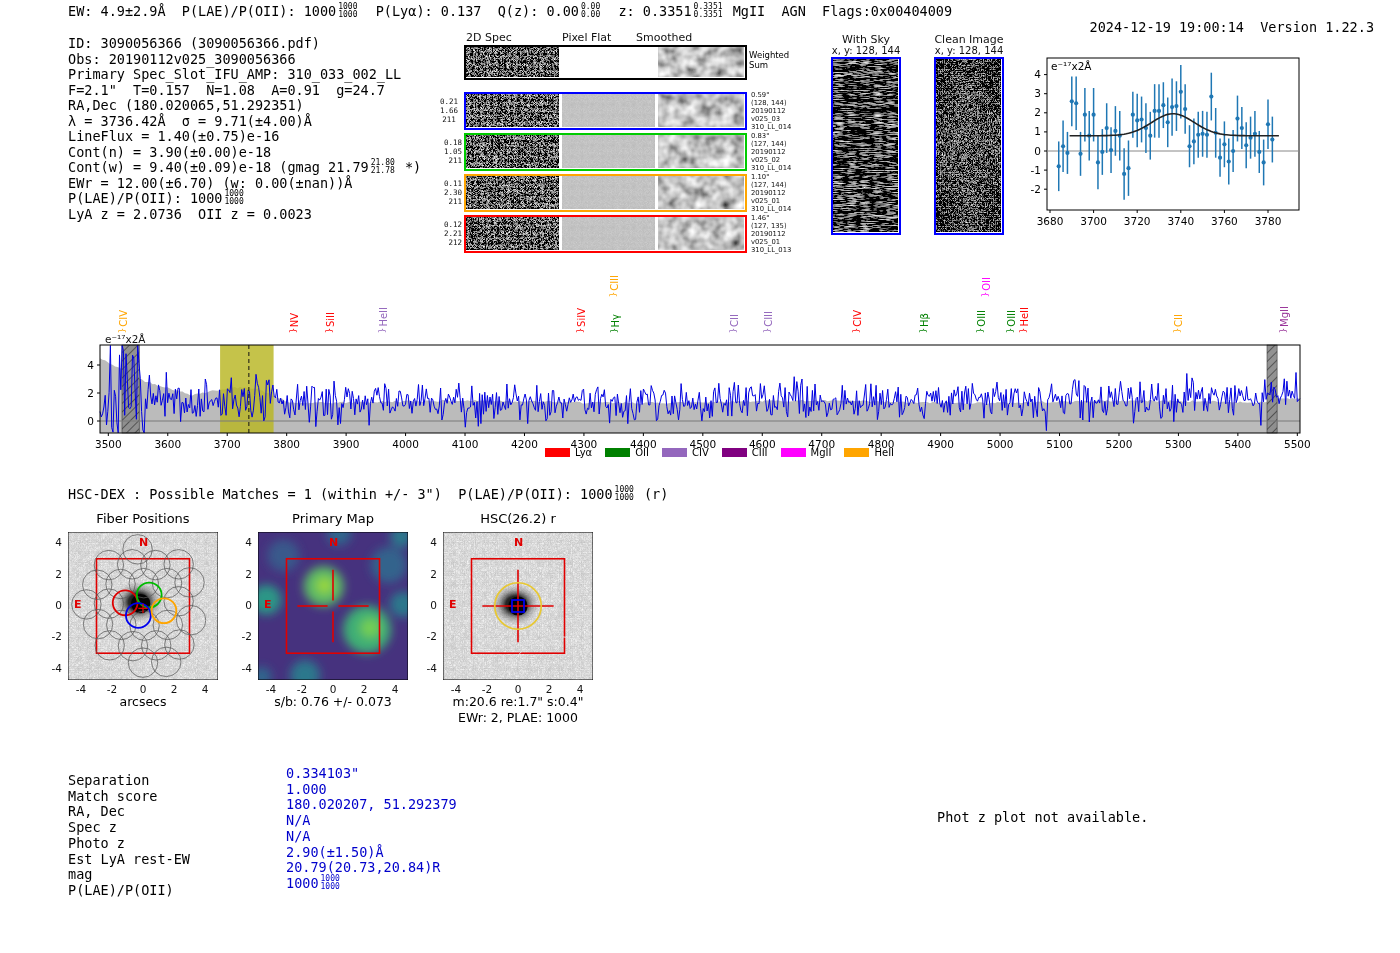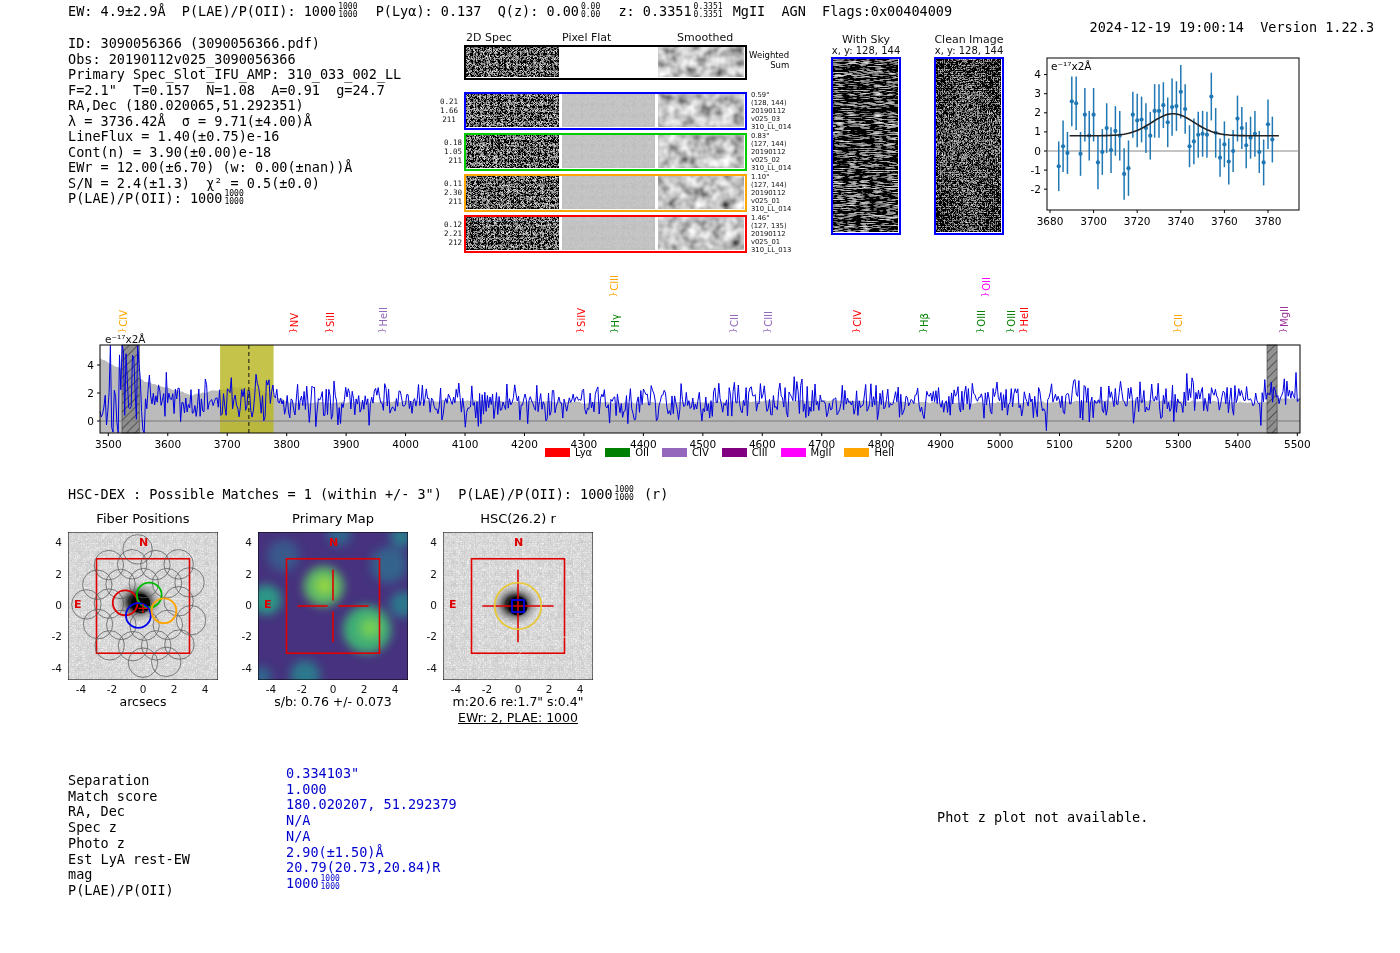--- a/index.html
+++ b/index.html
@@ -210,28 +210,29 @@
 
   <div class="abs" style="left:68px;top:36px;" id="infoBlock">
       <div class="infoline mono"><span>ID: 3090056366 (3090056366.pdf)</span></div>
       <div class="infoline mono"><span>Obs: 20190112v025_3090056366</span></div>
       <div class="infoline mono"><span>Primary Spec_Slot_IFU_AMP: 310_033_002_LL</span></div>
       <div class="infoline mono"><span>F=2.1"  T=0.157  N=1.08  A=0.91  g=24.7</span></div>
       <div class="infoline mono"><span>RA,Dec (180.020065,51.292351)</span></div>
       <div class="infoline mono"><span>λ = 3736.42Å  σ = 9.71(±4.00)Å</span></div>
       <div class="infoline mono"><span>LineFlux = 1.40(±0.75)e-16</span></div>
       <div class="infoline mono"><span>Cont(n) = 3.90(±0.00)e-18</span></div>
+      <div class="infoline mono"><span>Cont(w) = 9.40(±0.09)e-18 (gmag 21.79</span><span class="frac"><span>21.80</span><span>21.78</span></span><span> *)</span></div>
       <div class="infoline mono"><span>EWr = 12.00(±6.70) (w: 0.00(±nan))Å</span></div>
-      <div class="infoline mono"><span>S/N = 2.4(±1.3)  χ² = 0.5(±0.0)</span></div>
       <div class="infoline mono"><span>P(LAE)/P(OII): 1000</span><span class="frac"><span>1000</span><span>1000</span></span></div>
+      <div class="infoline mono"><span>LyA z = 2.0736  OII z = 0.0023</span></div>
     </div>
 
   <div class="abs colhdr" style="left:466px;top:31px;width:94px;">2D Spec</div>
   <div class="abs colhdr" style="left:562px;top:31px;width:94px;">Pixel Flat</div>
-  <div class="abs colhdr" style="left:677px;top:31px;width:91px;">Smoothed</div>
+  <div class="abs colhdr" style="left:636px;top:31px;width:91px;">Smoothed</div>
   <div class="abs" id="spec2d">
       <div class="abs" style="left:464px;top:45px;width:283px;height:35px;border:2.5px solid #000000;box-sizing:border-box;background:#fff;">
         <svg width="93" height="30" style="position:absolute;left:0px;top:0;">
           <rect x="0" y="0" width="93" height="30" filter="url(#fN5)"></rect>
         </svg>
         <svg width="93" height="30" style="position:absolute;left:96px;top:0;">
           <rect x="0" y="0" width="93" height="30" fill="#ffffff"></rect>
         </svg>
         <svg width="86" height="30" style="position:absolute;left:192px;top:0;">
           <rect x="0" y="0" width="86" height="30" filter="url(#fS5)"></rect>
@@ -299,21 +300,21 @@
           <rect x="0" y="0" width="86" height="33" filter="url(#fS4)"></rect>
         </svg>
       </div>
       <div class="abs rowlbl-l mono" style="left:436px;top:220px;width:26px;">
         <div>0.12</div>
         <div>2.21</div>
         <div>212</div>
       </div>
       <div class="abs rowlbl-r" style="left:751px;top:214px;width:50px;"><div>1.46"</div><div>(127, 135)</div><div>20190112</div><div>v025_01</div><div>310_LL_013</div></div>
     </div>
-  <div class="abs" style="left:749px;top:50px;font-size:8.5px;line-height:10px;text-align:right;" id="wsLabel">
+  <div class="abs" style="left:749px;top:50px;font-size:8.5px;line-height:10px;" id="wsLabel">
       <div>Weighted</div>
       <div>Sum</div>
     </div>
 
   <div id="skyPanels">
       <div class="abs skytitle" style="left:816px;top:33px;width:100px;">With Sky</div>
       <div class="abs skycoord" style="left:816px;top:45px;width:100px;">x, y: 128, 144</div>
       <div class="abs" style="left:831px;top:57px;width:70px;height:178px;border:2.5px solid #0000ff;box-sizing:border-box;"><svg width="65" height="173">
           <rect x="0" y="0" width="65" height="173" filter="url(#fSky)"></rect>
         </svg></div>
@@ -726,21 +727,21 @@
         <circle cx="75" cy="74" r="23.25" fill="none" stroke="#e8c832" stroke-width="1.7"></circle>
         <rect x="69" y="68" width="12" height="12" fill="none" stroke="#0000ee" stroke-width="1.8"></rect>
         <rect x="0" y="0" width="150" height="148" fill="none" stroke="#000" stroke-width="1"></rect>
       </svg>
       <div class="ne" style="left:514px;top:536px;">N</div>
       <div class="ne" style="left:449px;top:598px;">E</div>
     </div>
   <div class="abs xlab" style="left:68px;top:694px;width:150px;">arcsecs</div>
   <div class="abs xlab" style="left:243px;top:694px;width:180px;">s/b: 0.76 +/- 0.073</div>
   <div class="abs xlab" style="left:428px;top:694px;width:180px;">m:20.6  re:1.7"  s:0.4"</div>
-  <div class="abs xlab" style="left:428px;top:710px;width:180px;text-decoration:underline;">EWr: 2, PLAE: 1000</div>
+  <div class="abs xlab" style="left:428px;top:710px;width:180px;">EWr: 2, PLAE: 1000</div>
 
   <div class="abs mono" style="left:68px;top:773px;" id="mtLabels">
       <div class="mt-label">Separation</div>
       <div class="mt-label">Match score</div>
       <div class="mt-label">RA, Dec</div>
       <div class="mt-label">Spec z</div>
       <div class="mt-label">Photo z</div>
       <div class="mt-label">Est LyA rest-EW</div>
       <div class="mt-label">mag</div>
       <div class="mt-label">P(LAE)/P(OII)</div>

